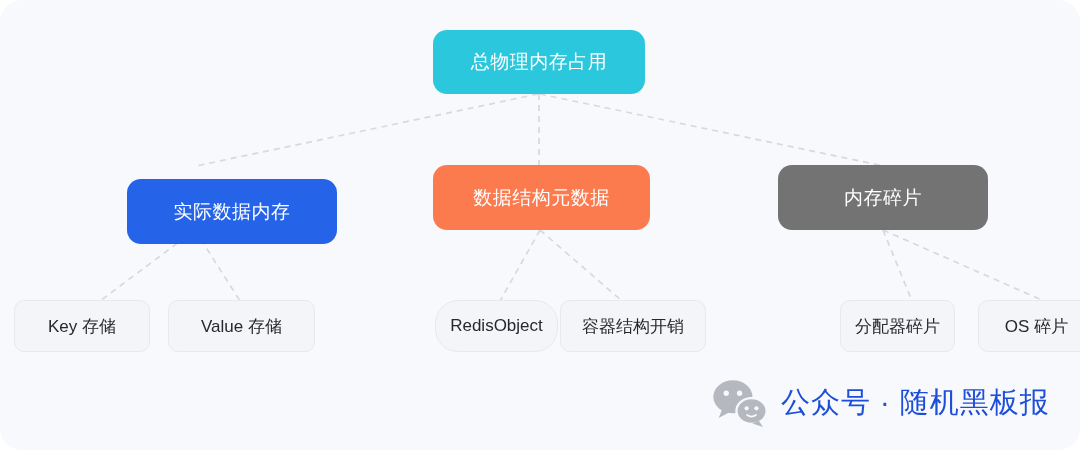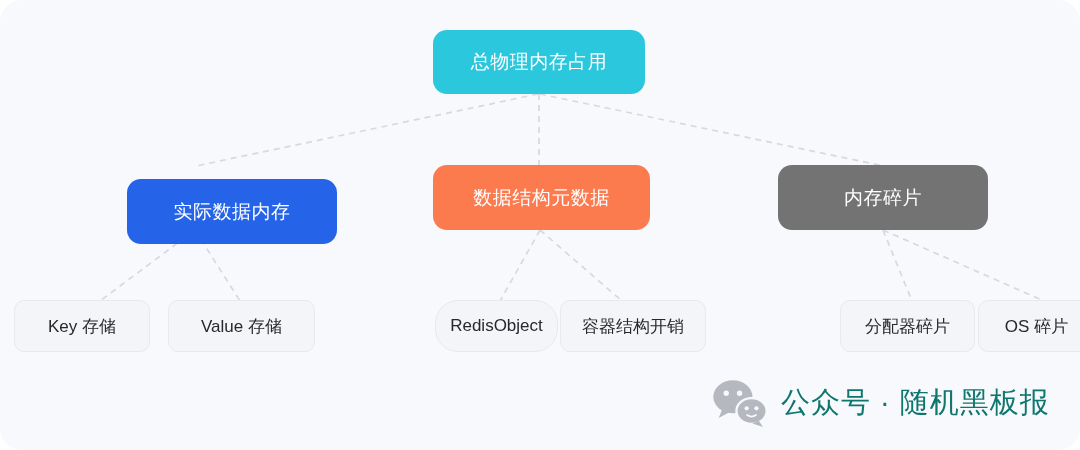--- a/index.html
+++ b/index.html
@@ -49,21 +49,21 @@
   .watermark {
     position: absolute;
     left: 712px;
     top: 379px;
     display: flex;
     align-items: center;
     gap: 13px;
     z-index: 2;
   }
   .watermark-text {
-    color: #0f766e;
+    color: #1d4ed8;
     font-size: 29px;
     font-weight: 400;
     letter-spacing: 1px;
     white-space: nowrap;
   }
 </style>
 </head>
 <body>
 
 <div class="canvas">
@@ -91,21 +91,21 @@
   <div class="node colored" style="left: 778px; top: 165px; width: 210px; height: 65px; background-color: #737373;">内存碎片</div>
 
   <div class="node leaf" style="left:14px; top:300px; width:136px; height:52px;">Key 存储</div>
 
   <div class="node leaf" style="left:168px; top:300px; width:147px; height:52px;">Value 存储</div>
 
   <div class="node leaf" style="left:435px; top:300px; width:123px; height:52px;border-radius:23px;">RedisObject</div>
 
   <div class="node leaf" style="left:560px; top:300px; width:146px; height:52px;">容器结构开销</div>
 
-  <div class="node leaf" style="left:840px; top:300px; width:135px; height:52px;text-align:right;">分配器碎片</div>
+  <div class="node leaf" style="left:840px; top:300px; width:115px; height:52px;text-align:right;">分配器碎片</div>
 
   <div class="node leaf" style="left:978px; top:300px; width:117px; height:52px;">OS 碎片</div>
 
   <div class="watermark">
     <svg width="56" height="48" viewBox="0 0 62 54">
       <g fill="#b5b8be">
         <ellipse cx="23" cy="20" rx="22" ry="18.5"></ellipse>
         <path d="M11 34 L7 44 L19 37.5 Z"></path>
       </g>
       <circle cx="15.5" cy="16" r="3" fill="#f7f9fd"></circle>

